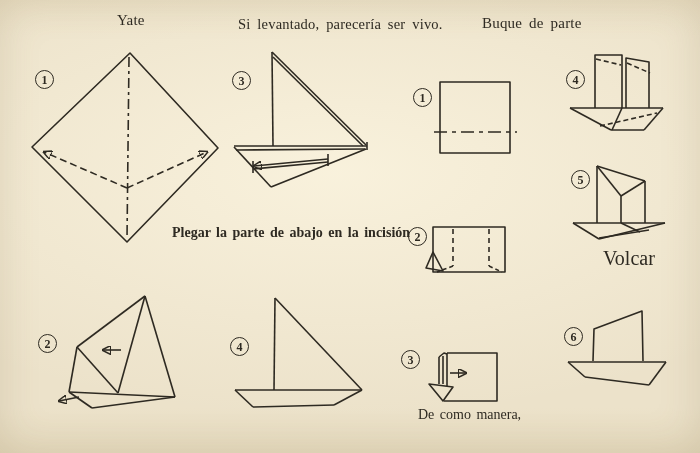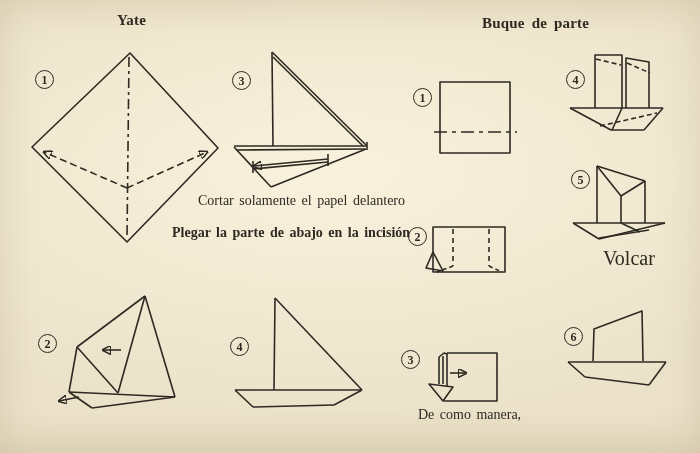--- a/index.html
+++ b/index.html
@@ -7,41 +7,41 @@
     position:relative;width:700px;height:453px;overflow:hidden;
     background:
       radial-gradient(ellipse 130% 90% at 48% 38%, rgba(250,243,222,.9) 0%, rgba(236,226,202,.0) 60%),
       linear-gradient(to bottom, #eadfc4 0%, #ece2ca 8%, #ece2ca 90%, #e6dbbf 100%);
     background-color:#ece2ca;
     box-shadow:inset 0 0 40px rgba(120,100,60,.18);
     font-family:"Liberation Serif","DejaVu Serif",serif;
     color:#2e2a22;
   }
   .txt{position:absolute;white-space:nowrap;color:#2e2a22;}
-  .h{font-weight:bold;font-size:15px;letter-spacing:.2px;word-spacing:3px;}
+  .h{font-weight:normal;font-size:15px;letter-spacing:.2px;word-spacing:3px;}
   .cap{font-size:14px;word-spacing:2px;}
   .badge{
     position:absolute;width:19px;height:19px;border:1.4px solid #2e2a22;border-radius:50%;
     display:flex;align-items:center;justify-content:center;
     font-size:12px;font-weight:bold;line-height:1;background:transparent;box-sizing:border-box;
   }
   svg.art{position:absolute;left:0;top:0;}
   svg.art path, svg.art line, svg.art polygon, svg.art rect{
     fill:none;stroke:#2e2a22;stroke-width:1.6;stroke-linejoin:round;stroke-linecap:butt;
   }
 </style>
 </head>
 <body>
 
 <div class="page">
 
   <div class="txt h" style="left:117px;top:12px;">Yate</div>
+  <div class="txt h" style="left:238px;top:16px;font-size:14.5px;">Si levantado, parecería ser vivo.</div>
   <div class="txt h" style="left:482px;top:15px;">Buque de parte</div>
 
-  <div class="txt cap" style="left:198px;top:193px;">Cortar solamente el papel delantero</div>
   <div class="txt cap" style="left:172px;top:225px;font-weight:bold;">Plegar la parte de abajo en la incisión</div>
   <div class="txt cap" style="left:603px;top:247px;font-size:20px;">Volcar</div>
   <div class="txt cap" style="left:418px;top:407px;">De como manera,</div>
 
   <div class="badge" style="left:35px;top:70px;">1</div>
   <div class="badge" style="left:232px;top:71px;">3</div>
   <div class="badge" style="left:38px;top:334px;">2</div>
   <div class="badge" style="left:230px;top:337px;">4</div>
   <div class="badge" style="left:413px;top:88px;">1</div>
   <div class="badge" style="left:408px;top:227px;">2</div>

